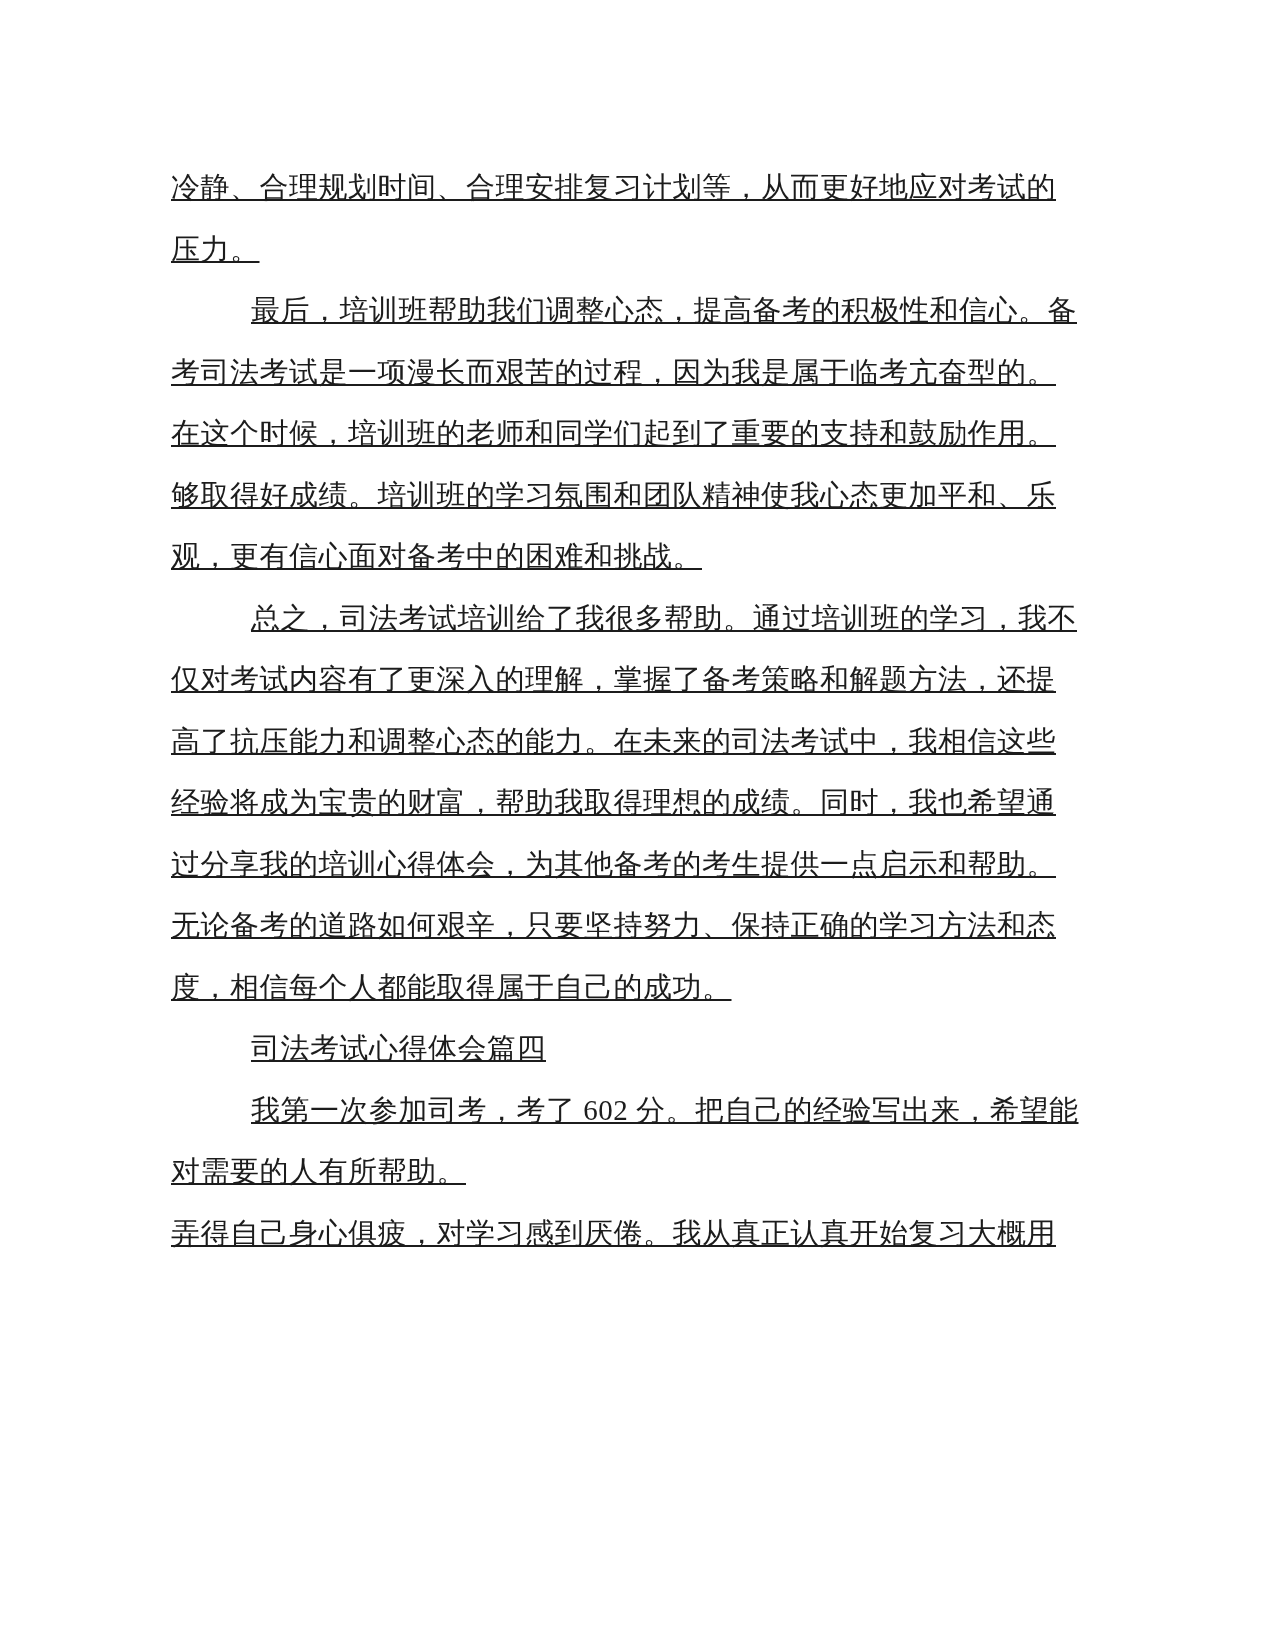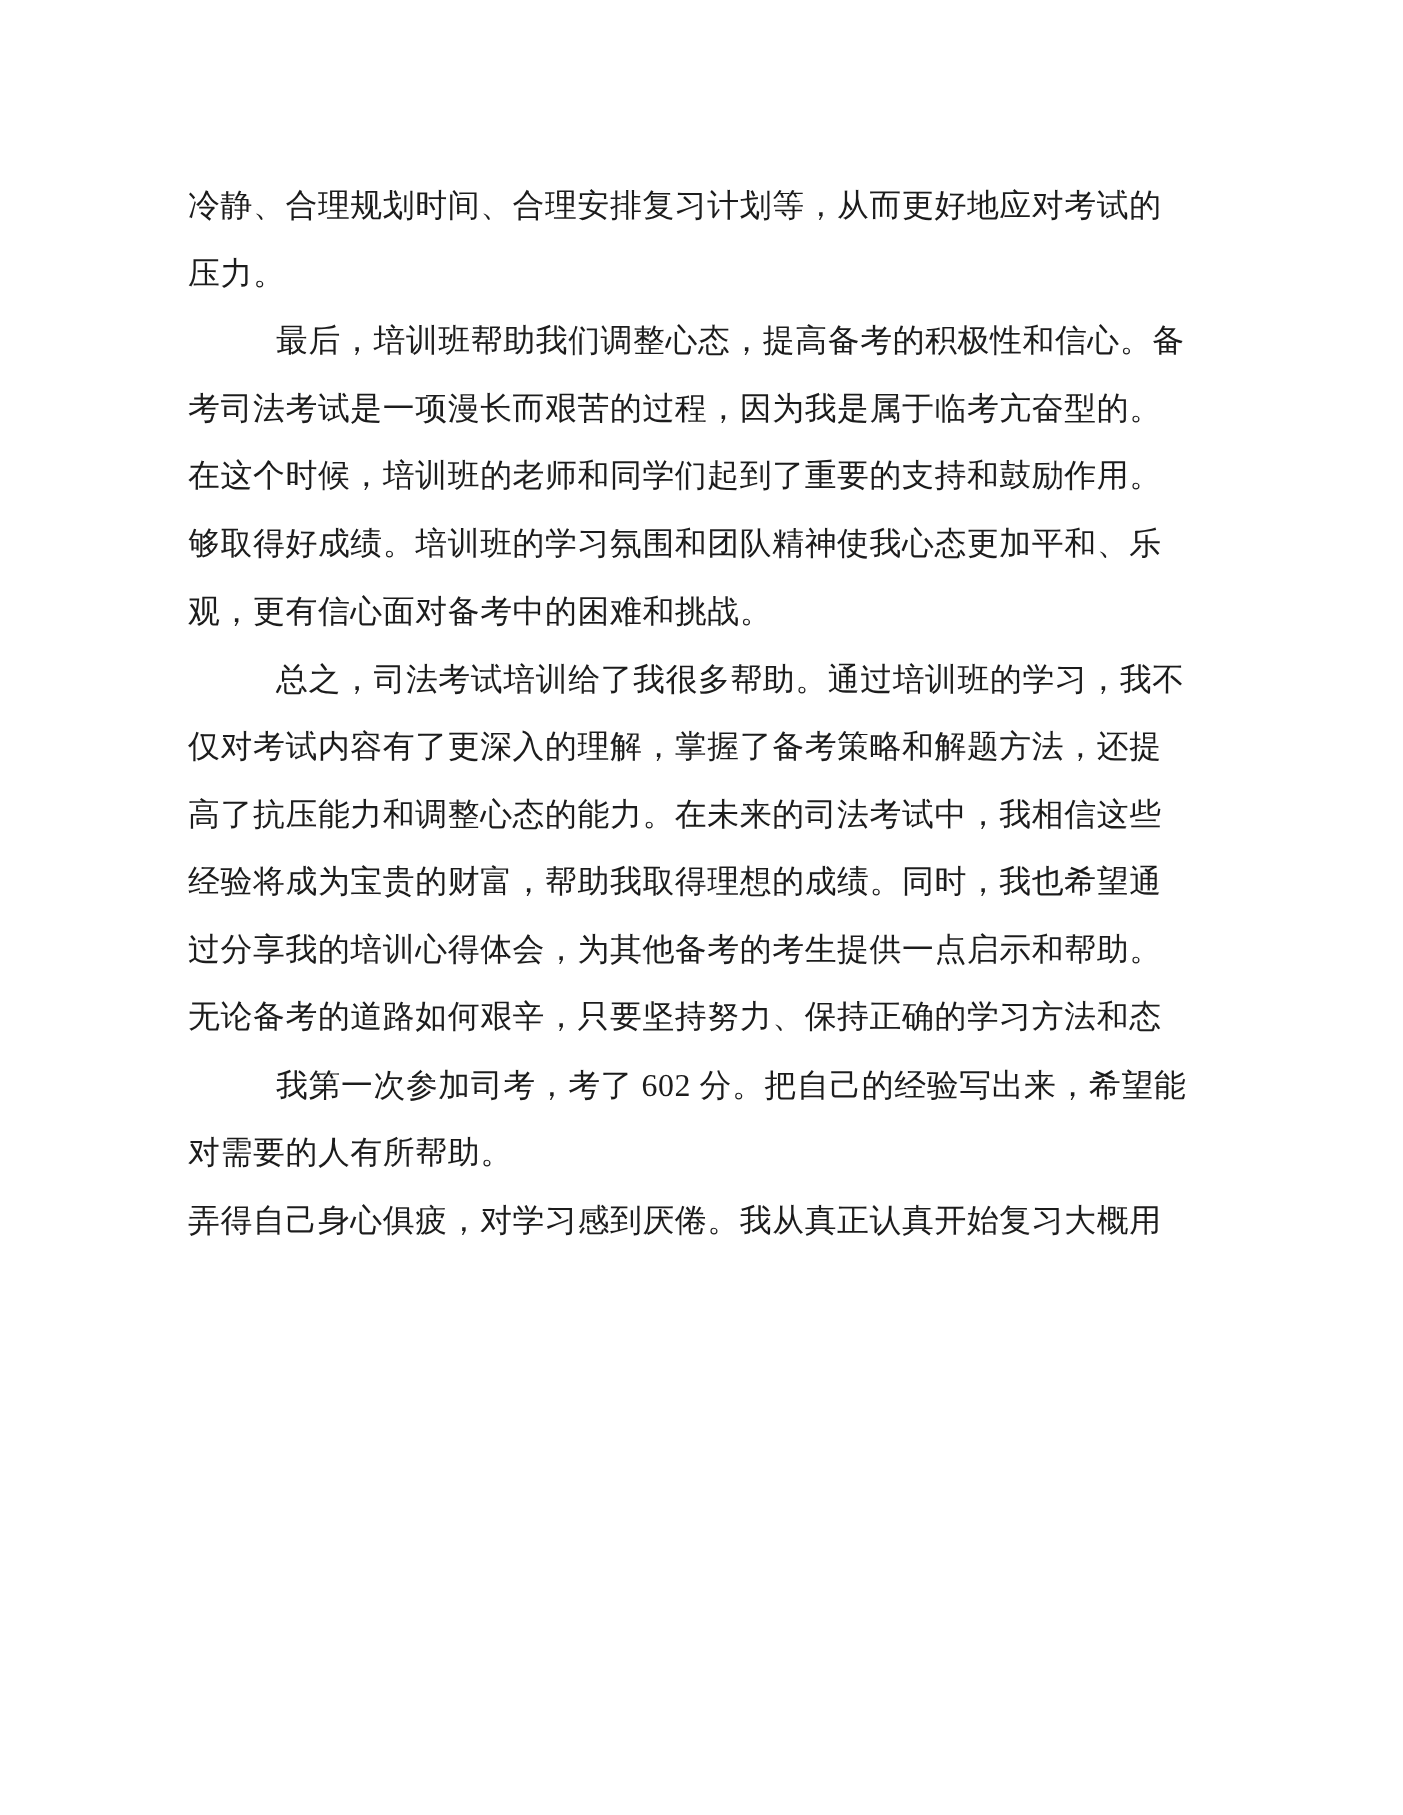--- a/index.html
+++ b/index.html
@@ -22,20 +22,21 @@
     width: 920px;
   }
   .doc-line {
     height: 61.5px;
     line-height: 61.5px;
     font-size: 29px;
     letter-spacing: 0.5px;
     white-space: nowrap;
     color: #1c1c1c;
     font-weight: 400;
+    text-decoration: underline;
   }
   .doc-line.indent {
     padding-left: 80px;
   }
 </style>
 </head>
 <body>
 
 <div class="page">
   <div class="text-block" id="text-block">
@@ -45,17 +46,19 @@
       <div class="doc-line">考司法考试是一项漫长而艰苦的过程，因为我是属于临考亢奋型的。</div>
       <div class="doc-line">在这个时候，培训班的老师和同学们起到了重要的支持和鼓励作用。</div>
       <div class="doc-line">够取得好成绩。培训班的学习氛围和团队精神使我心态更加平和、乐</div>
       <div class="doc-line">观，更有信心面对备考中的困难和挑战。</div>
       <div class="doc-line indent">总之，司法考试培训给了我很多帮助。通过培训班的学习，我不</div>
       <div class="doc-line">仅对考试内容有了更深入的理解，掌握了备考策略和解题方法，还提</div>
       <div class="doc-line">高了抗压能力和调整心态的能力。在未来的司法考试中，我相信这些</div>
       <div class="doc-line">经验将成为宝贵的财富，帮助我取得理想的成绩。同时，我也希望通</div>
       <div class="doc-line">过分享我的培训心得体会，为其他备考的考生提供一点启示和帮助。</div>
       <div class="doc-line">无论备考的道路如何艰辛，只要坚持努力、保持正确的学习方法和态</div>
+      <div class="doc-line">度，相信每个人都能取得属于自己的成功。</div>
+      <div class="doc-line indent">司法考试心得体会篇四</div>
       <div class="doc-line indent">我第一次参加司考，考了 602 分。把自己的经验写出来，希望能</div>
       <div class="doc-line">对需要的人有所帮助。</div>
       <div class="doc-line">弄得自己身心俱疲，对学习感到厌倦。我从真正认真开始复习大概用</div>
     </div>
 </div>
 
 </body></html>

